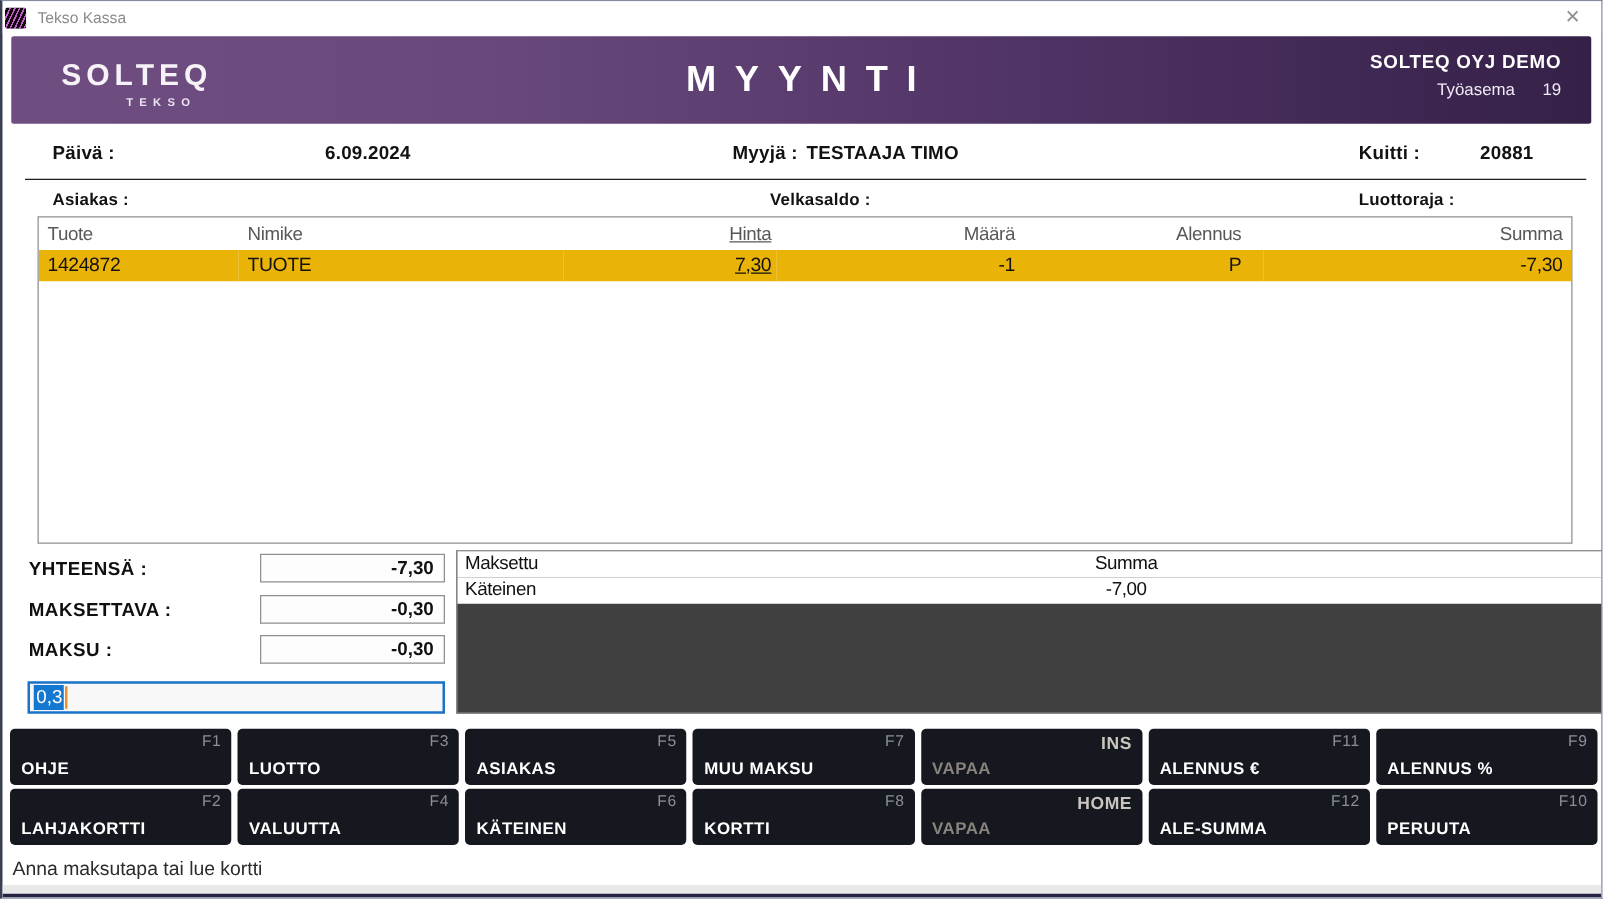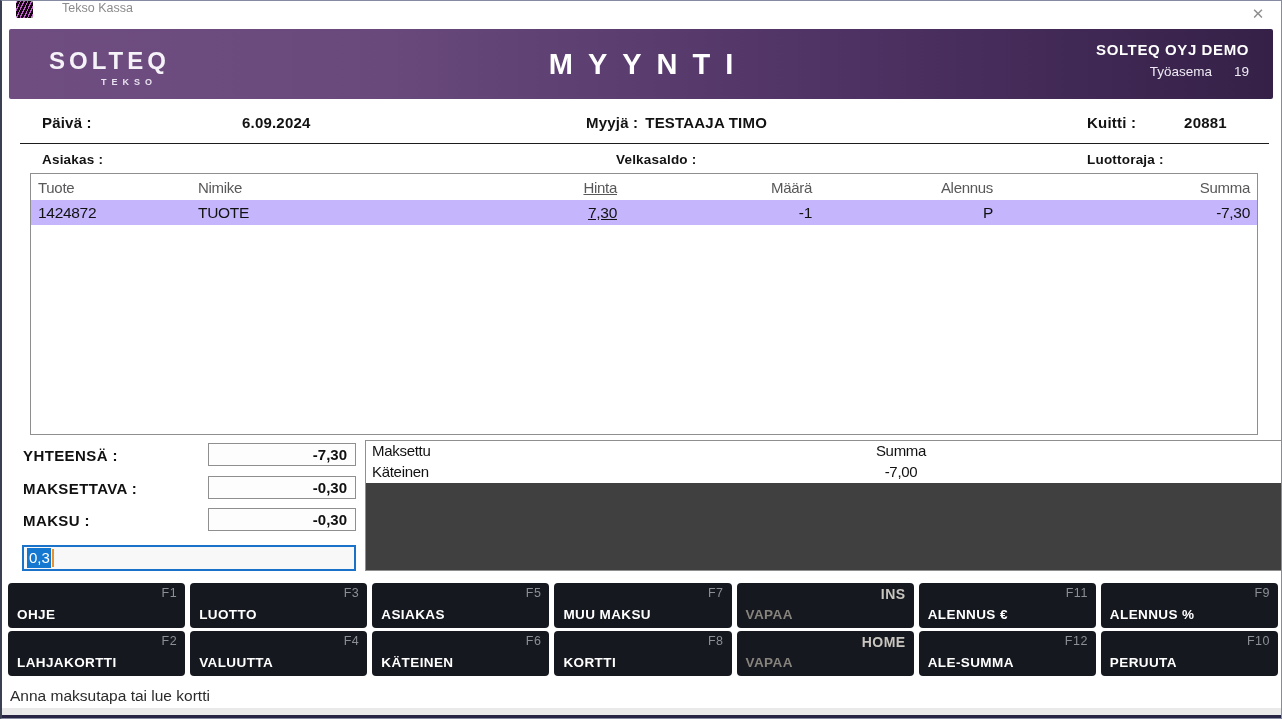--- a/index.html
+++ b/index.html
@@ -8,21 +8,21 @@
     font-family:"Liberation Sans", sans-serif;
     background:#fff;
     position:relative;
     overflow:hidden;
     border:1px solid #858ba0;
     border-left:2px solid #3a3f52;
   }
   .cond { letter-spacing:-0.3px; }
 
   
-  .titlebar { position:absolute; top:0; left:0; right:0; height:26px; background:#fff; display:flex; align-items:flex-start; padding-left:14px;gap:20px; }
+  .titlebar { position:absolute; top:0; left:0; right:0; height:26px; background:#fff; display:flex; align-items:center; padding-left:2px; }
   .app-icon { width:17px; height:17px; border-radius:2px; background:#14060d;
     background-image:repeating-linear-gradient(115deg,#c25fd0 0 1.2px, rgba(0,0,0,0) 1.2px 3.4px);
     flex:0 0 auto; }
   .titlebar-text { margin-left:9px; font-size:12.5px; color:#8b8b8b; }
   .close-btn { position:absolute; right:10px; top:1px; width:26px; height:24px; text-align:center; line-height:24px; color:#8f8f8f; font-size:15px; cursor:default; }
 
   
   .header { position:absolute; top:28px; left:7px; right:8px; height:70px;
     background:linear-gradient(90deg,#6f4d81 0%,#69497c 30%,#4d3162 68%,#352148 100%);
     color:#fff; border-radius:2px; }
@@ -33,34 +33,34 @@
     font-size:29px; font-weight:700; letter-spacing:15px; padding-left:15px; white-space:nowrap; }
   .header-right { position:absolute; right:24px; top:12px; text-align:right; }
   .company { font-size:15px; font-weight:700; letter-spacing:0.6px; }
   .workstation { margin-top:6px; font-size:13.5px; color:#efeaf4; }
   .workstation .ws-num { display:inline-block; margin-left:22px; }
 
   
   .lbl-b  { font-size:15px; font-weight:700; color:#121212; letter-spacing:0.2px; }
   .lbl-s  { font-size:13.5px; font-weight:700; color:#121212; letter-spacing:0.2px; }
   .paiva-label { position:absolute; left:40px; top:113px; }
-  .paiva-value { position:absolute; left:240px; top:113px; }
+  .paiva-value { position:absolute; left:258px; top:113px; }
   .myyja-wrap { position:absolute; left:584px; top:113px; display:flex; gap:7px; white-space:nowrap; }
   .kuitti-wrap { position:absolute; left:1085px; top:113px; display:flex; gap:48px; white-space:nowrap; }
   .divider { position:absolute; top:142px; left:18px; right:12px; border-top:1.6px solid #1d1d1d; }
   .asiakas-label { position:absolute; left:40px; top:151px; }
   .velkasaldo-label { position:absolute; left:614px; top:151px; }
   .luottoraja-label { position:absolute; left:1085px; top:151px; }
 
   
   .items-box { position:absolute; left:28px; top:172px; width:1228px; height:262px; border:1px solid #8f8f8f; background:#fff; overflow:hidden; }
   .items-table { width:100%; border-collapse:collapse; table-layout:fixed; }
   .items-table th { font-weight:400; color:#58585a; font-size:15px; height:26px; }
   .items-table td { color:#121212; font-size:15.5px; height:25px; }
-  .items-table .r1 { background:#c4b5fd; }
+  .items-table .r1 { background:#eab308; }
   .c-tuote   { width:160px; text-align:left;  padding-left:7px; }
   .c-nimike  { width:260px; text-align:left;  padding-left:7px; }
   .c-hinta   { width:170px; text-align:right; padding-right:4px;text-decoration:underline; }
   .c-maara   { width:195px; text-align:right; padding-right:4px; }
   .c-alennus { width:195px; text-align:right; padding-right:18px; }
   .c-summa   { text-align:right; padding-right:7px; }
 
   
   .total-label { position:absolute; font-size:15px; font-weight:700; letter-spacing:0.4px; color:#101010; }
   .tl-0 { left:21px; top:446px; } .tl-1 { left:21px; top:479px; } .tl-2 { left:21px; top:511px; }

